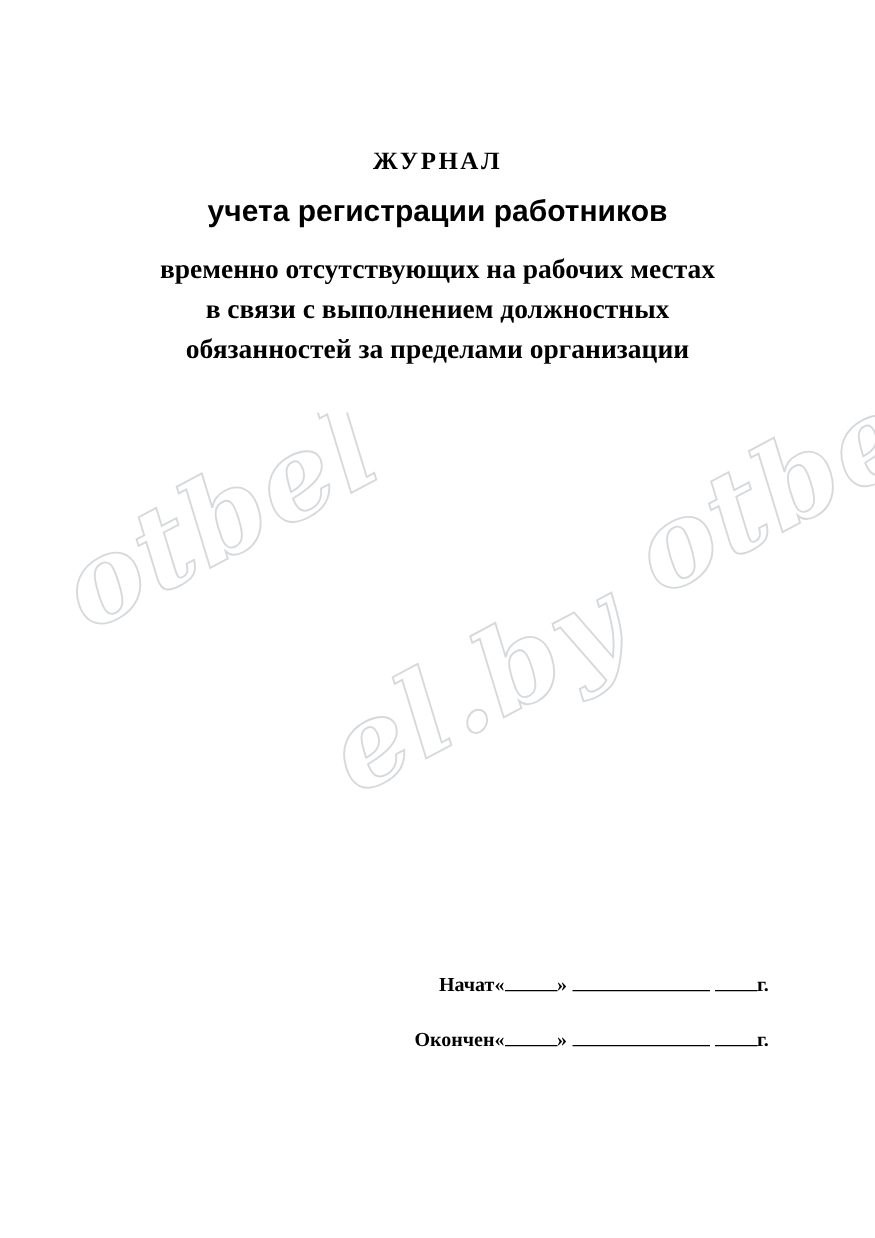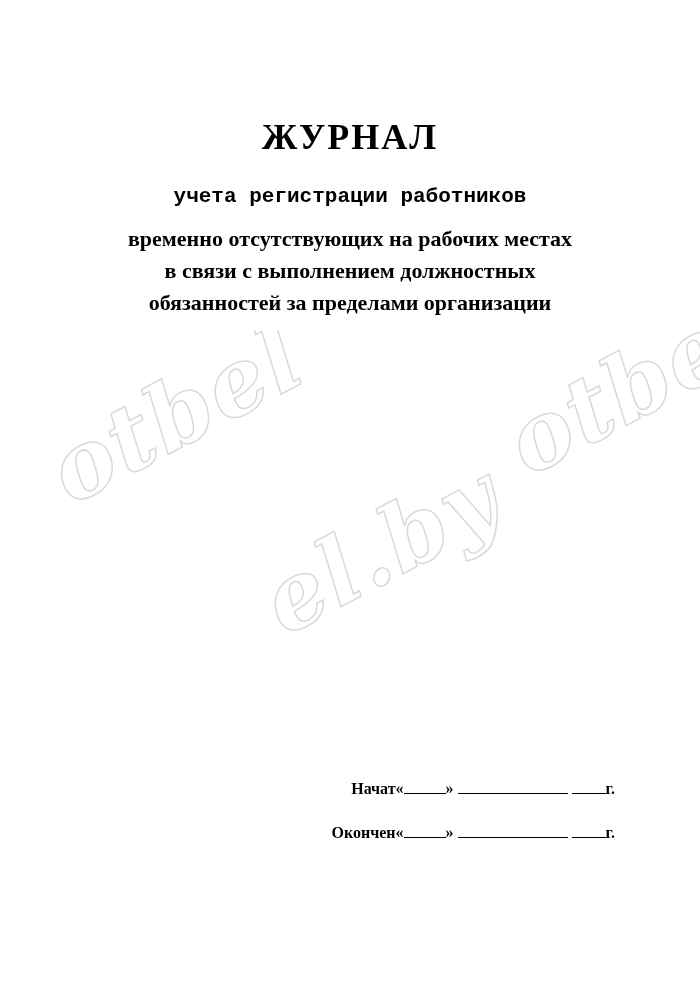--- a/index.html
+++ b/index.html
@@ -56,29 +56,29 @@
   
   .doc {
     position: relative;
     z-index: 2;
     padding-top: 118px;
     text-align: center;
   }
   .title-main {
     font-family: "Liberation Serif", serif;
     font-weight: 700;
-    font-size: 36px;
+    font-size: 20px;
     letter-spacing: 2px;
     line-height: 1.1;
   }
   .title-sub {
-    font-family: Liberation Mono, monospace;
+    font-family: Liberation Sans, sans-serif;
     font-weight: 700;
-    font-size: 21px;
-    margin-top: 26px;
+    font-size: 24px;
+    margin-top: 16px;
     line-height: 1.2;
   }
 
   .rule-wrap {
     width: 530px;
     margin: 26px auto 0 auto;
   }
   .rule {
     border-top: 1px solid #000000;
     width: 100%;

